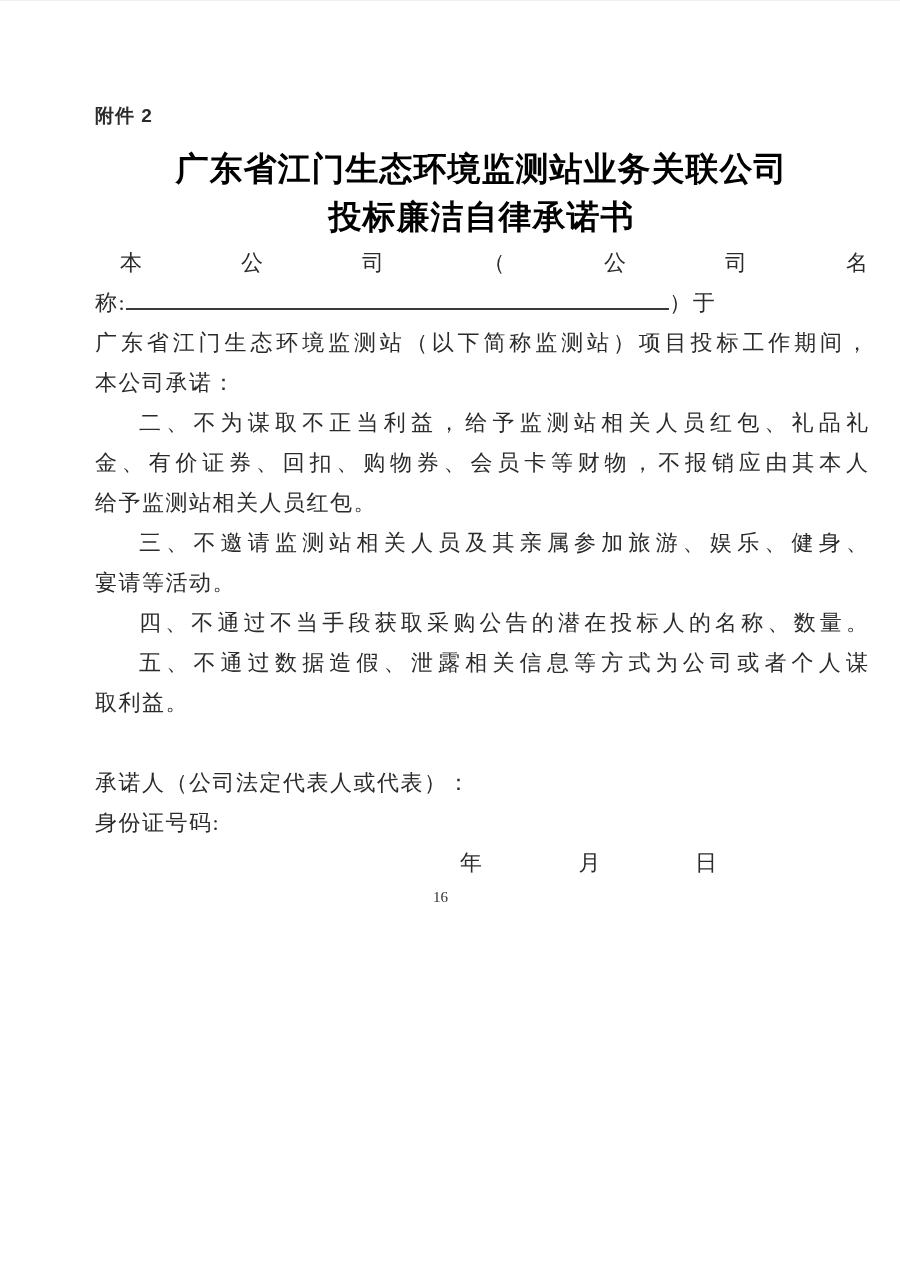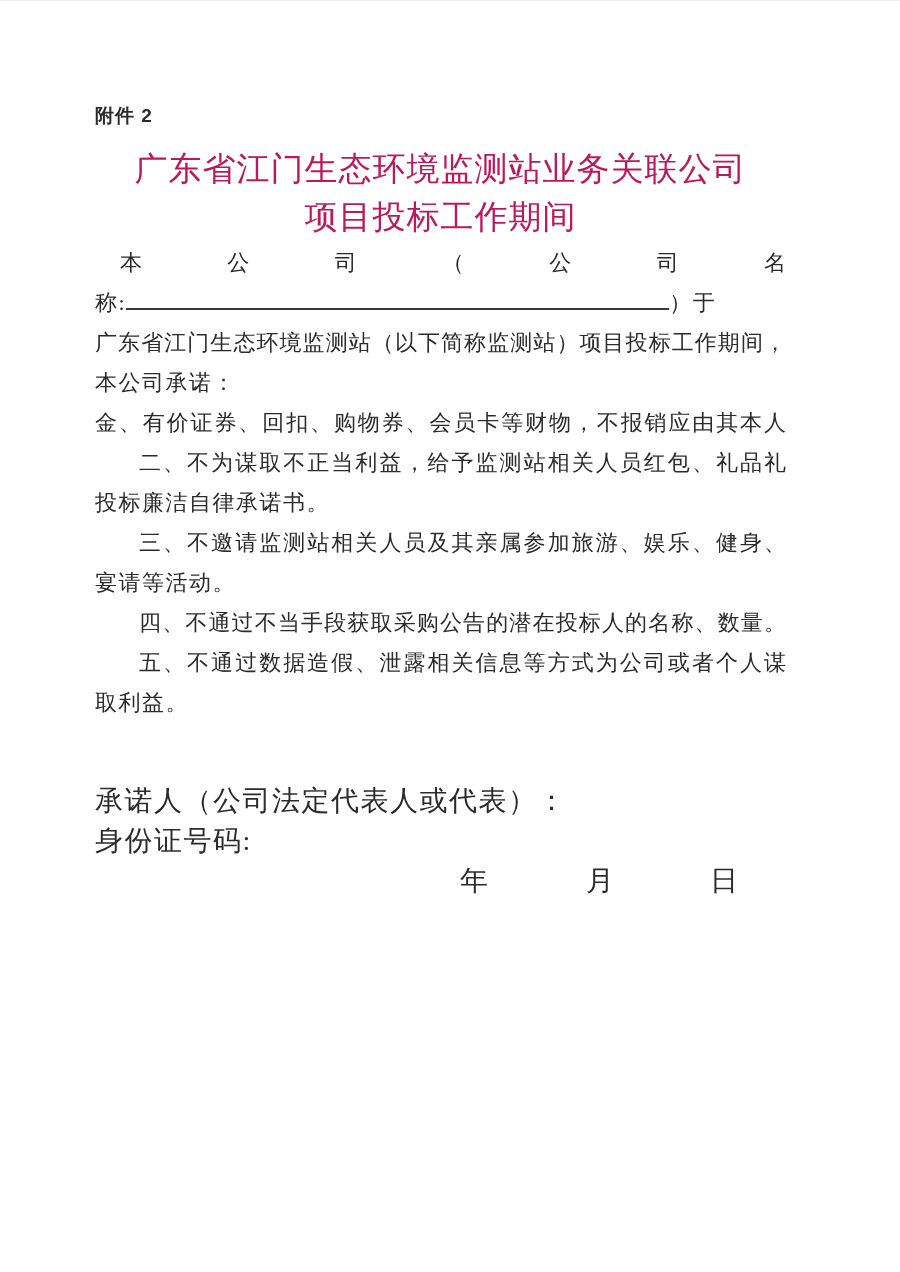--- a/index.html
+++ b/index.html
@@ -6,38 +6,38 @@
   .page {
     position:relative;
     width:900px; height:1272px;
     background:#ffffff;
     color:#2b2b2b;
     font-family:"Liberation Serif","DejaVu Serif",serif;
     overflow:hidden;
     border-top:1px solid #eef1f2;
     box-sizing:border-box;
   }
-  .content { padding:102px 114px 0 95px; }
+  .content { padding:102px 32px 0 95px; }
 
   .attachment {
     font-family:"Liberation Sans","DejaVu Sans",sans-serif;
     font-weight:600;
     font-size:19px;
     line-height:26px;
     letter-spacing:1px;
   }
 
   .title-wrap { margin-top:16px; }
   .title {
     text-align:center;
-    font-weight:normal;
+    font-weight:bold;
     font-size:33px;
     line-height:48px;
     letter-spacing:1px;
-    color:#be185d;
+    color:#000000;
   }
 
   .body { margin-top:2px; font-size:22px; }
   .bline {
     line-height:40px;
     height:40px;
     white-space:nowrap;
     letter-spacing:1.5px;
   }
   .fill {
@@ -60,21 +60,21 @@
     border-bottom:2px solid #3a3a3a;
     height:25px;
   }
   .w543 { width:543px; }
   .w90 { width:90px; }
   .w75 { width:75px; }
   .w77 { width:77px; }
   .w81 { width:81px; }
   .w94 { width:94px; }
 
-  .signature { margin-top:58px; font-size:28px; }
+  .signature { margin-top:40px; font-size:22px; }
   .sig-date span { display:inline-block; }
   .sig-y { margin-left:365px; }
   .sig-m { margin-left:88px; }
   .sig-d { margin-left:86px; }
 
   .seal {
     margin-top:80px;
     padding-left:422px;
     font-size:22px;
     line-height:30px;
@@ -92,21 +92,21 @@
 </head>
 <body>
 
 <div class="page">
   <div class="content">
 
     <div class="attachment">附件 2</div>
 
     <div class="title-wrap">
       <div class="title">广东省江门生态环境监测站业务关联公司</div>
-      <div class="title">项目投标工作期间</div>
+      <div class="title">投标廉洁自律承诺书</div>
     </div>
 
     <div class="body">
 
       <div class="bline spread">
         <span>本</span>
         <span>公</span>
         <span>司</span>
         <span>（</span>
         <span>公</span>
@@ -116,23 +116,23 @@
 
       <div class="bline">
         <span>称:</span><span class="blank w543"></span><span>）于</span>
       </div>
 
 
       <div class="bline fill">广东省江门生态环境监测站（以下简称监测站）项目投标工作期间，</div>
       <div class="bline">本公司承诺：</div>
 
 
+      <div class="bline fill indent">二、不为谋取不正当利益，给予监测站相关人员红包、礼品礼</div>
       <div class="bline fill">金、有价证券、回扣、购物券、会员卡等财物，不报销应由其本人</div>
-      <div class="bline fill indent">二、不为谋取不正当利益，给予监测站相关人员红包、礼品礼</div>
-      <div class="bline">投标廉洁自律承诺书。</div>
+      <div class="bline">给予监测站相关人员红包。</div>
 
       <div class="bline fill indent">三、不邀请监测站相关人员及其亲属参加旅游、娱乐、健身、</div>
       <div class="bline">宴请等活动。</div>
 
       <div class="bline fill indent">四、不通过不当手段获取采购公告的潜在投标人的名称、数量。</div>
 
       <div class="bline fill indent">五、不通过数据造假、泄露相关信息等方式为公司或者个人谋</div>
       <div class="bline">取利益。</div>
 
 
@@ -142,15 +142,16 @@
       <div class="bline">承诺人（公司法定代表人或代表）：</div>
       <div class="bline">身份证号码:</div>
       <div class="bline sig-date">
         <span class="sig-y">年</span>
         <span class="sig-m">月</span>
         <span class="sig-d">日</span>
       </div>
     </div>
 
 
+    <div class="pagenum">16</div>
 
   </div>
 </div>
 
 </body></html>

